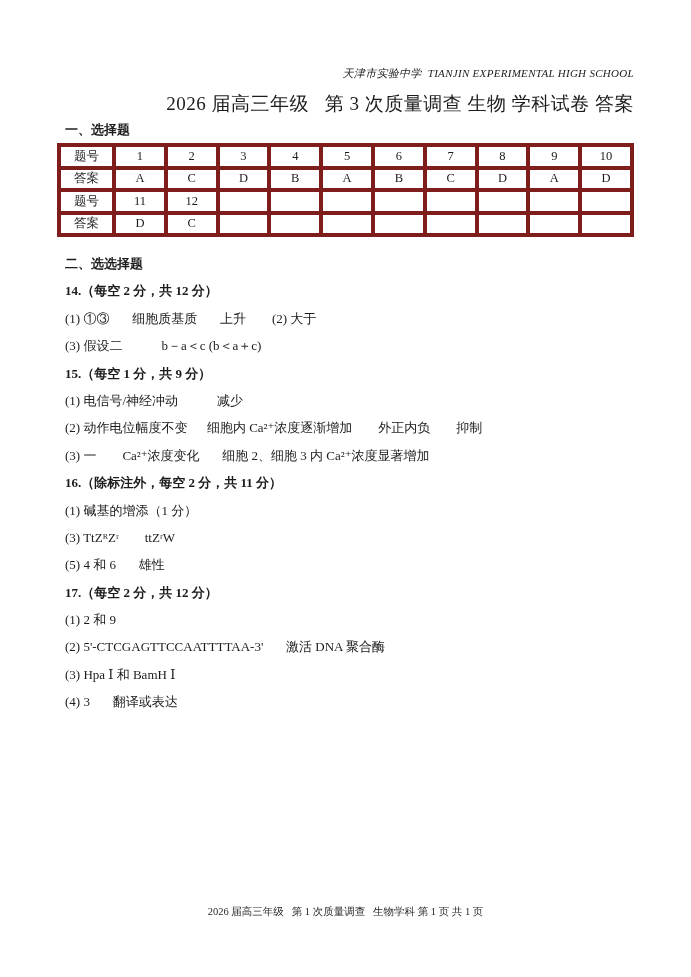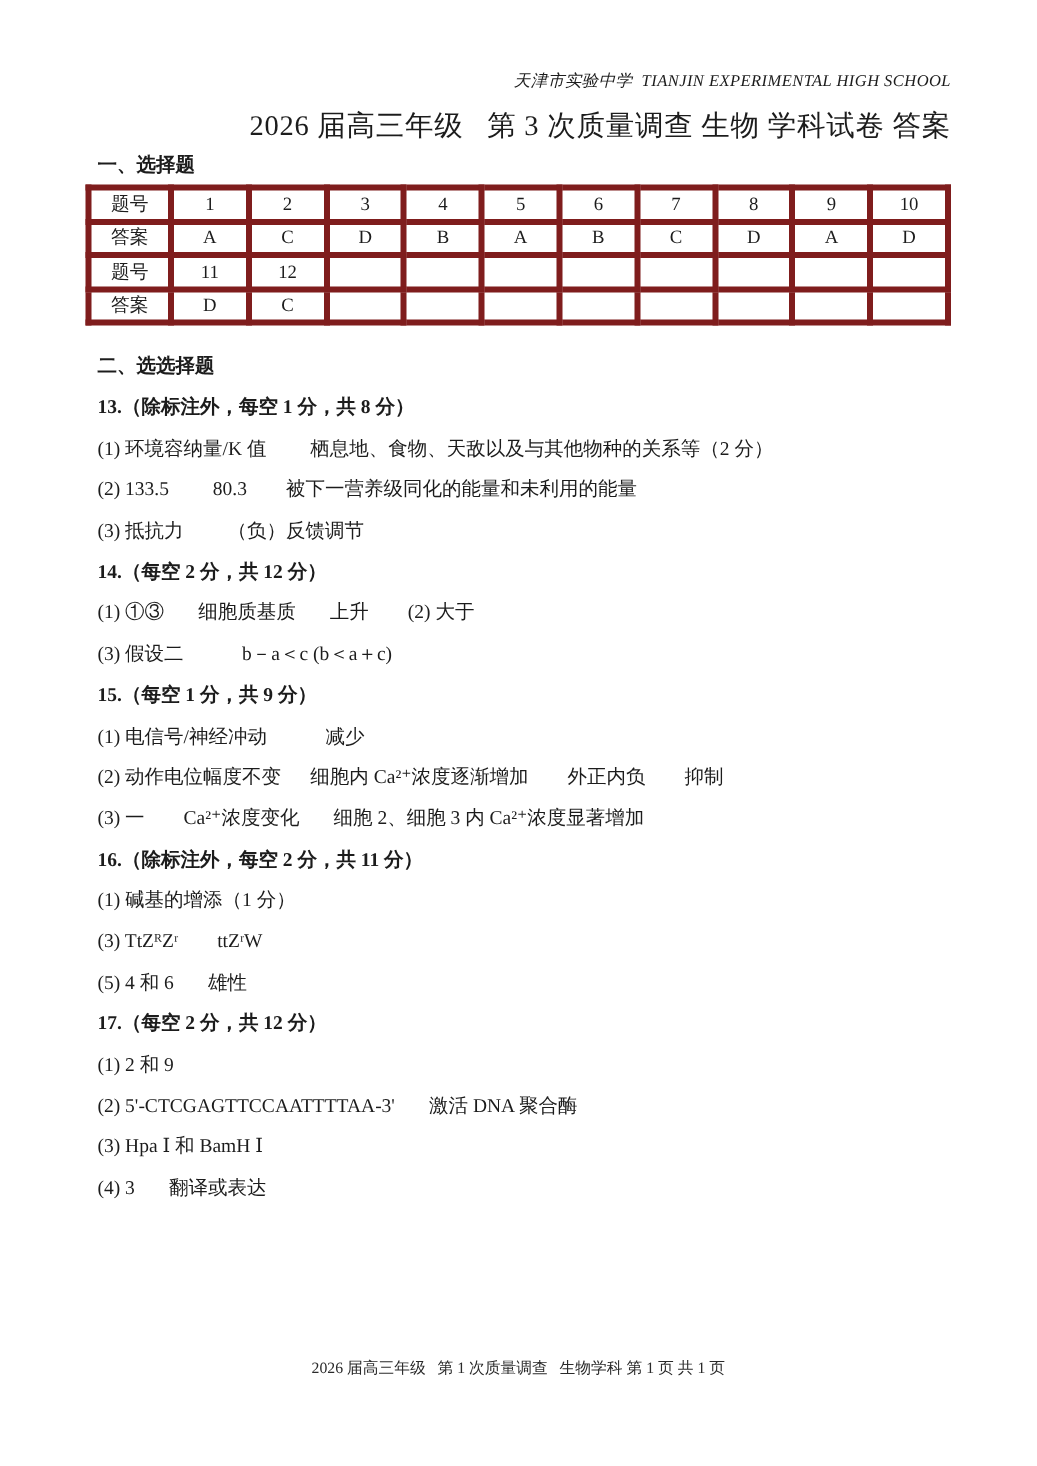--- a/index.html
+++ b/index.html
@@ -4,21 +4,21 @@
 <style>
   html,body{margin:0;padding:0;}
   body{
     width:691px;height:977px;background:#ffffff;color:#1c1c1c;
     font-family:"Liberation Serif","DejaVu Serif",serif;
     position:relative;overflow:hidden;
   }
   .page{position:absolute;inset:0;padding:46px 57px 0 57px;box-sizing:border-box;}
   .school-header{
     text-align:right;font-style:italic;font-size:11px;letter-spacing:.3px;
-    white-space:pre;margin-bottom:10px;
+    white-space:pre;margin-bottom:10px;margin-top:20px;
   }
   .title{
     text-align:right;font-size:19px;font-weight:normal;letter-spacing:.5px;
     white-space:pre;margin:6px 0 4px 0;
   }
   .section-heading{
     font-weight:bold;font-size:13px;white-space:pre;padding-left:8px;
   }
   .sec1{margin-bottom:4px;}
   table.answer-table{
@@ -115,26 +115,20 @@
         <td></td>
         <td></td>
       </tr>
     </tbody>
   </table>
 
   <div class="answers">
 
     <div class="line section-heading" style="padding-left:0">二、选选择题</div>
 
-    <div>
-      <div class="line q-heading">13.（除标注外，每空 1 分，共 8 分）</div>
-      <div class="line">(1) 环境容纳量/K 值         栖息地、食物、天敌以及与其他物种的关系等（2 分）</div>
-      <div class="line">(2) 133.5         80.3        被下一营养级同化的能量和未利用的能量</div>
-      <div class="line">(3) 抵抗力         （负）反馈调节</div>
-    </div>
 
     <div>
       <div class="line q-heading">14.（每空 2 分，共 12 分）</div>
       <div class="line">(1) ①③       细胞质基质       上升        (2) 大于</div>
       <div class="line">(3) 假设二            b－a＜c (b＜a＋c)</div>
     </div>
 
     <div>
       <div class="line q-heading">15.（每空 1 分，共 9 分）</div>
       <div class="line">(1) 电信号/神经冲动            减少</div>

